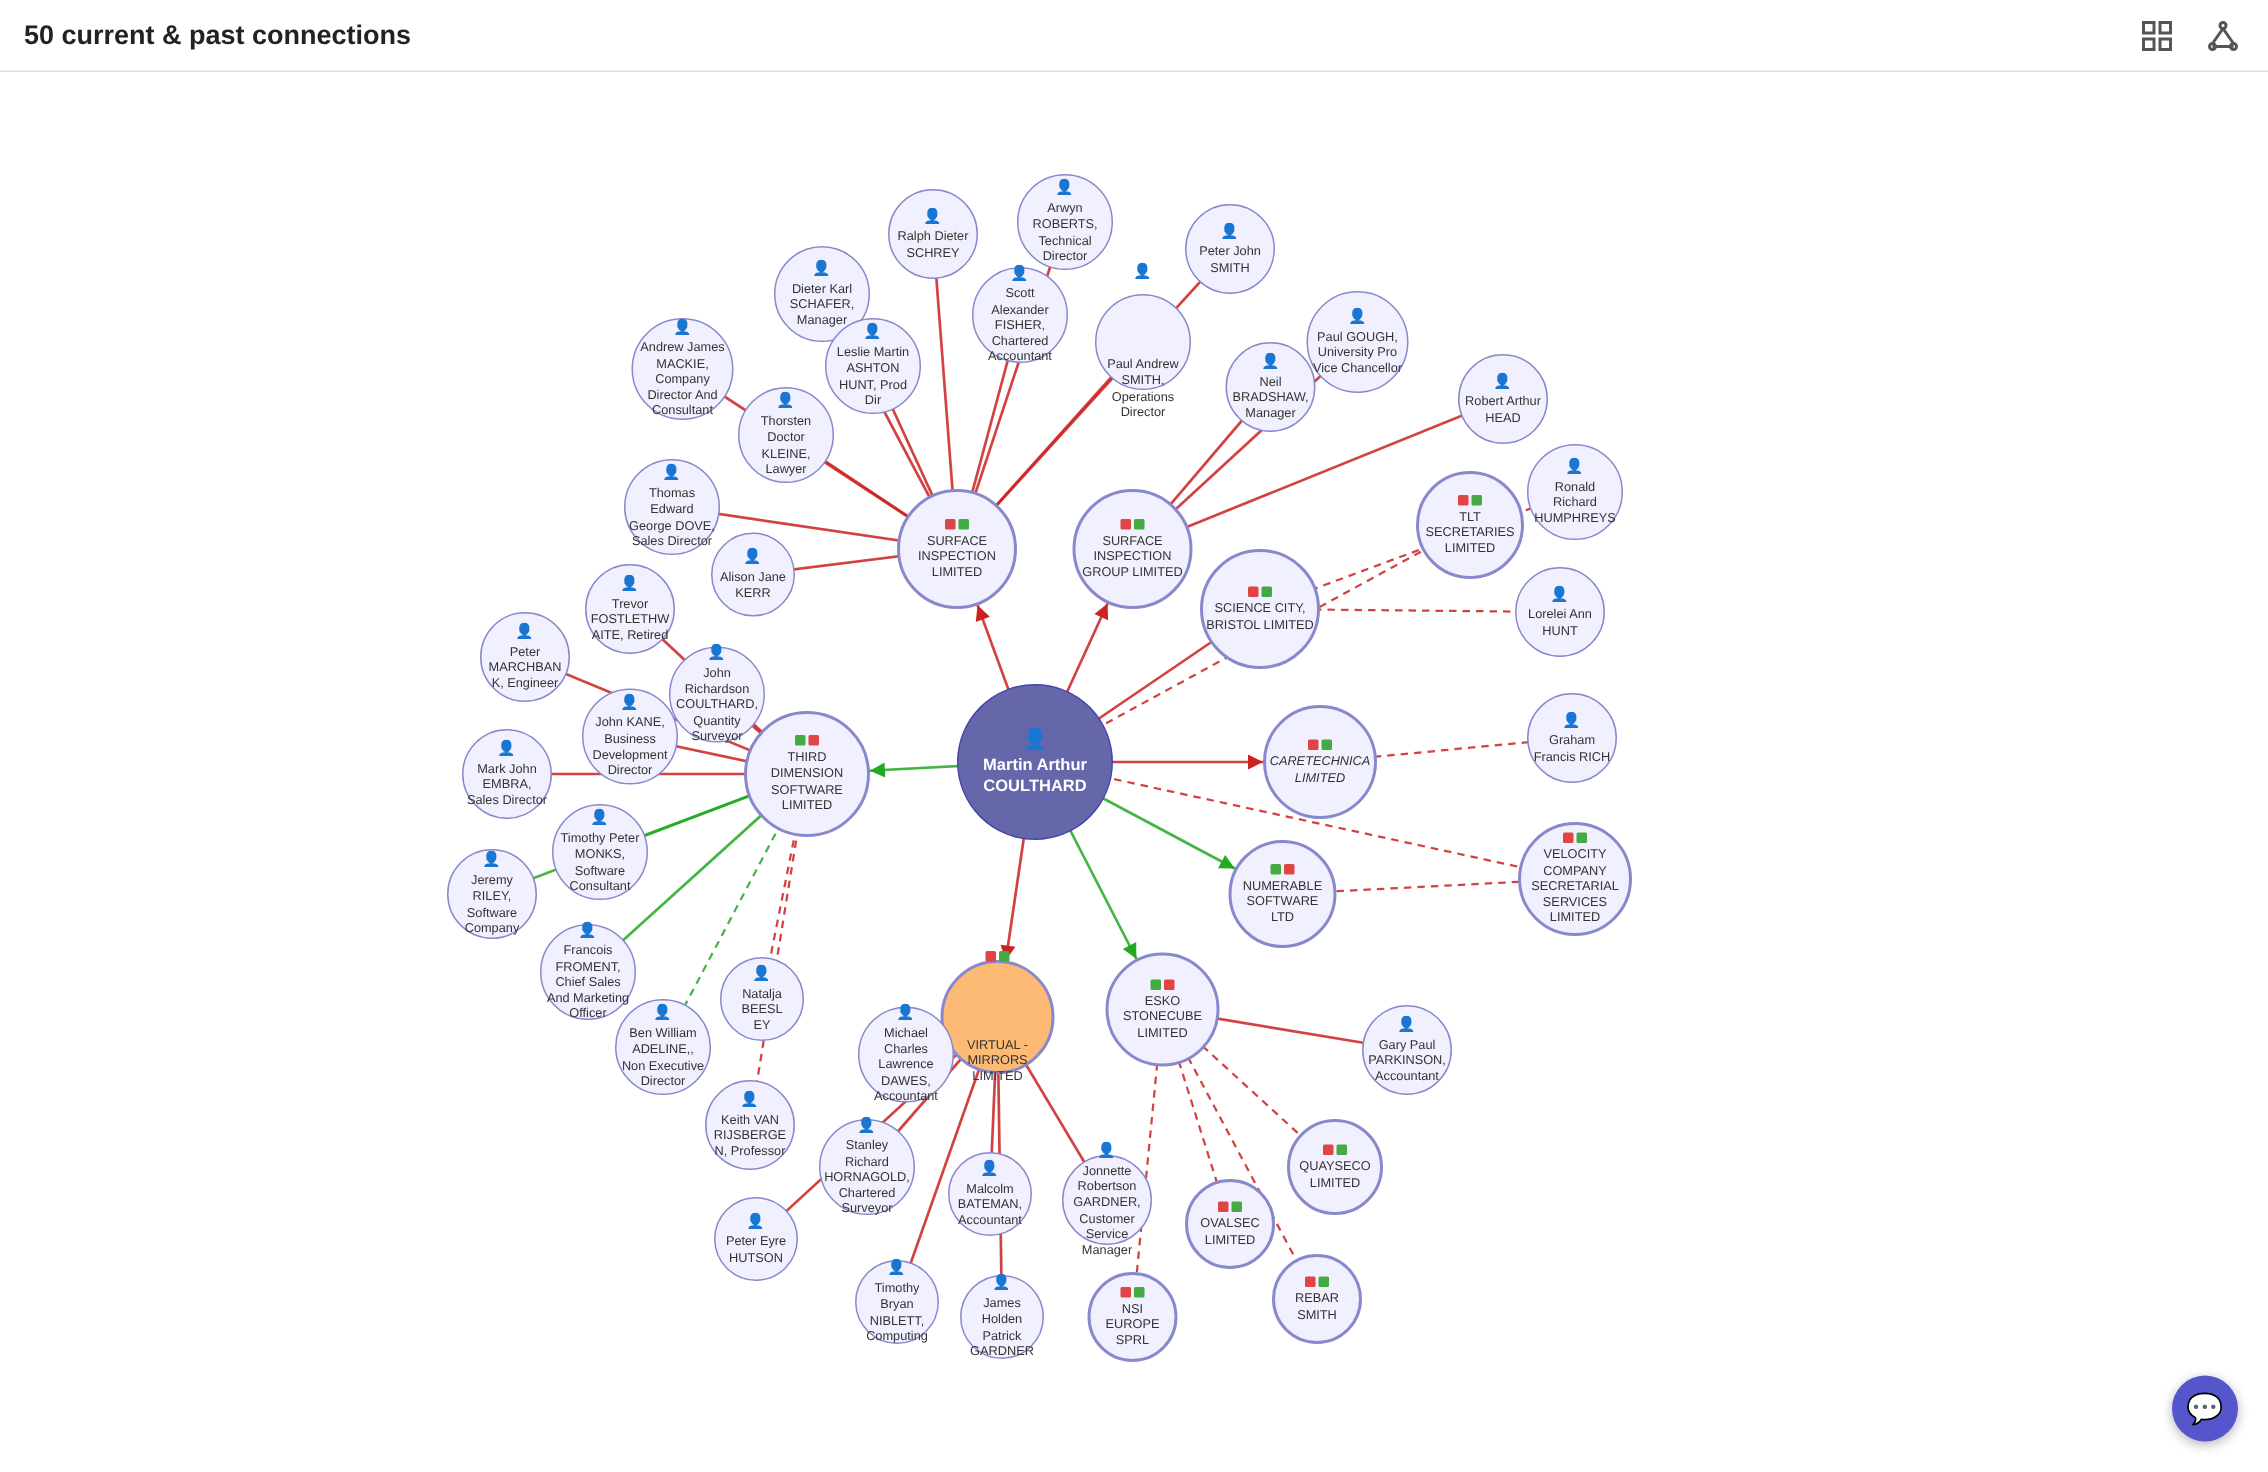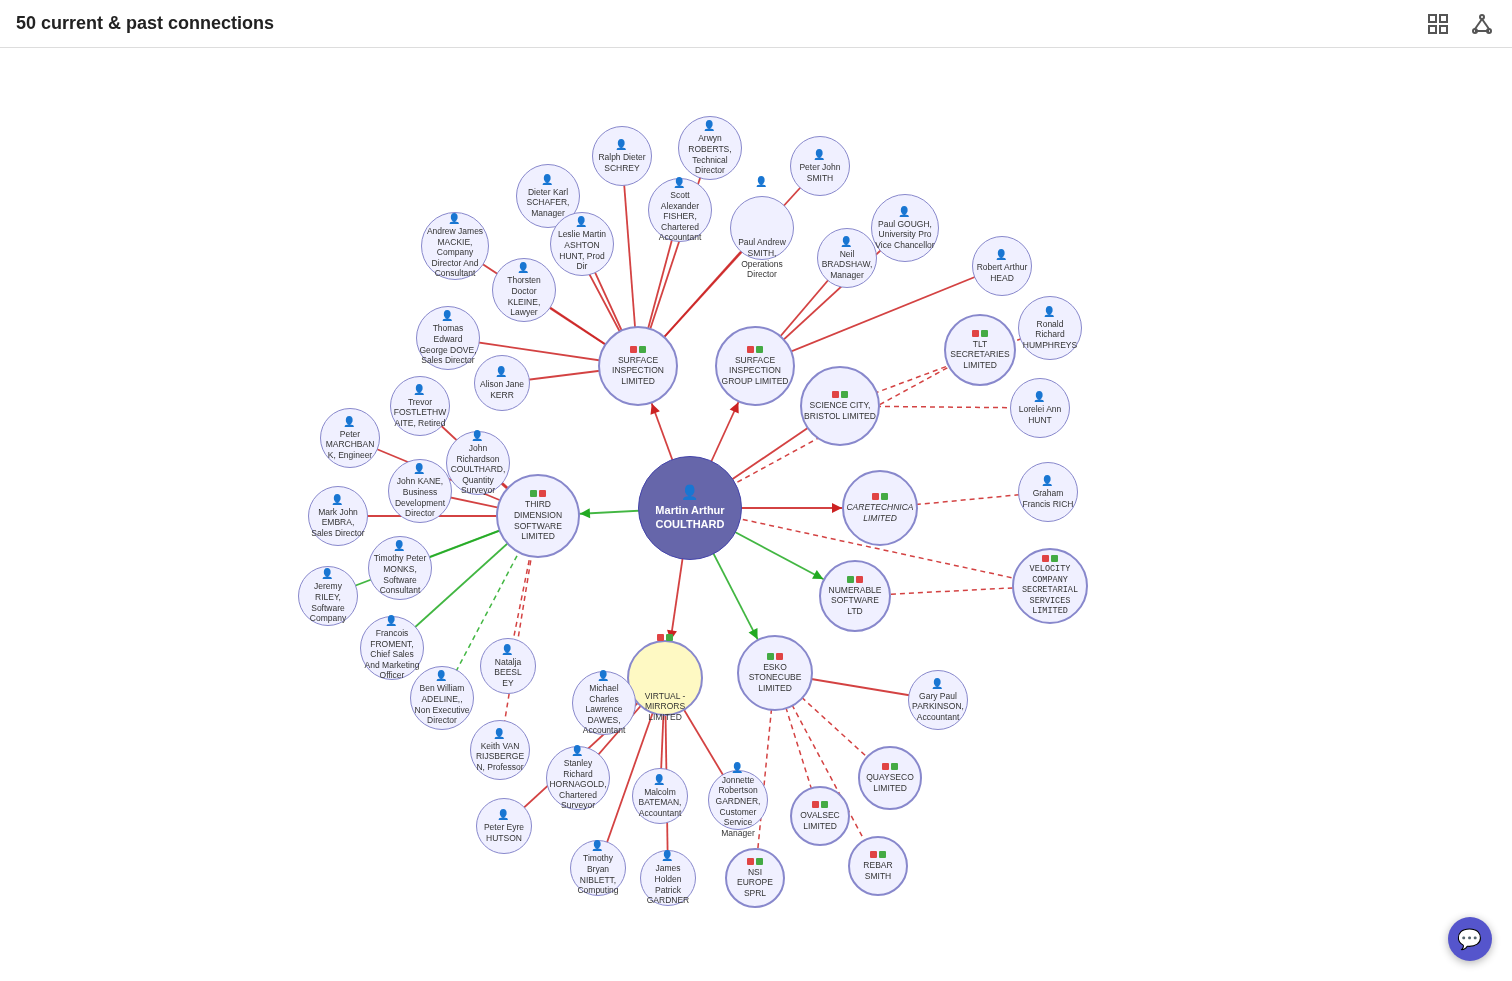--- a/index.html
+++ b/index.html
@@ -227,21 +227,21 @@
             <div style="width: 7px; height: 7px; background: rgb(68, 170, 68); border-radius: 1px;"></div>
             <div style="width: 7px; height: 7px; background: rgb(224, 68, 68); border-radius: 1px;"></div>
           </div>
           <div style="font-size: 8.5px; text-align: center; line-height: 1.25; color: rgb(51, 51, 51); padding: 0px 2px; word-break: break-word;">THIRD
 DIMENSION
 SOFTWARE
 LIMITED</div>
         </div>
       </div>
       <div class="node" style="left: 627px; top: 592px; width: 76px; height: 76px;">
-        <div class="node-circle" style="width: 76px; height: 76px; background: #fef9c3; border: 2px solid rgb(136, 136, 204); gap: 48px;">
+        <div class="node-circle" style="width: 76px; height: 76px; background: #fdba74; border: 2px solid rgb(136, 136, 204); gap: 48px;">
           <div style="display: flex; gap: 2px; margin-bottom: 2px;">
             <div style="width: 7px; height: 7px; background: rgb(224, 68, 68); border-radius: 1px;"></div>
             <div style="width: 7px; height: 7px; background: rgb(68, 170, 68); border-radius: 1px;"></div>
           </div>
           <div style="font-size: 8.5px; text-align: center; line-height: 1.25; color: rgb(51, 51, 51); padding: 0px 2px; word-break: break-word;">VIRTUAL
 -MIRRORS
 LIMITED</div>
         </div>
       </div>
       <div class="node" style="left: 737px; top: 587px; width: 76px; height: 76px;">
@@ -298,21 +298,21 @@
 SECRETARIES
 LIMITED</div>
         </div>
       </div>
       <div class="node" style="left: 1012px; top: 500px; width: 76px; height: 76px;">
         <div class="node-circle" style="width: 76px; height: 76px; background: rgb(240, 240, 255); border: 2px solid rgb(136, 136, 204);">
           <div style="display: flex; gap: 2px; margin-bottom: 2px;">
             <div style="width: 7px; height: 7px; background: rgb(224, 68, 68); border-radius: 1px;"></div>
             <div style="width: 7px; height: 7px; background: rgb(68, 170, 68); border-radius: 1px;"></div>
           </div>
-          <div style="font-size: 8.5px; line-height: 1.25; color: rgb(51, 51, 51); padding: 0px 2px; word-break: break-word; font-family: Liberation Mono, monospace;">VELOCITY
+          <div style="font-size: 8.5px; line-height: 1.25; color: rgb(51, 51, 51); padding: 0px 2px; word-break: break-word;">VELOCITY
 COMPANY
 SECRETARIAL
 SERVICES
 LIMITED</div>
         </div>
       </div>
       <div class="node" style="left: 858px; top: 698px; width: 64px; height: 64px;">
         <div class="node-circle" style="width: 64px; height: 64px; background: rgb(240, 240, 255); border: 2px solid rgb(136, 136, 204);">
           <div style="display: flex; gap: 2px; margin-bottom: 2px;">
             <div style="width: 7px; height: 7px; background: rgb(224, 68, 68); border-radius: 1px;"></div>

